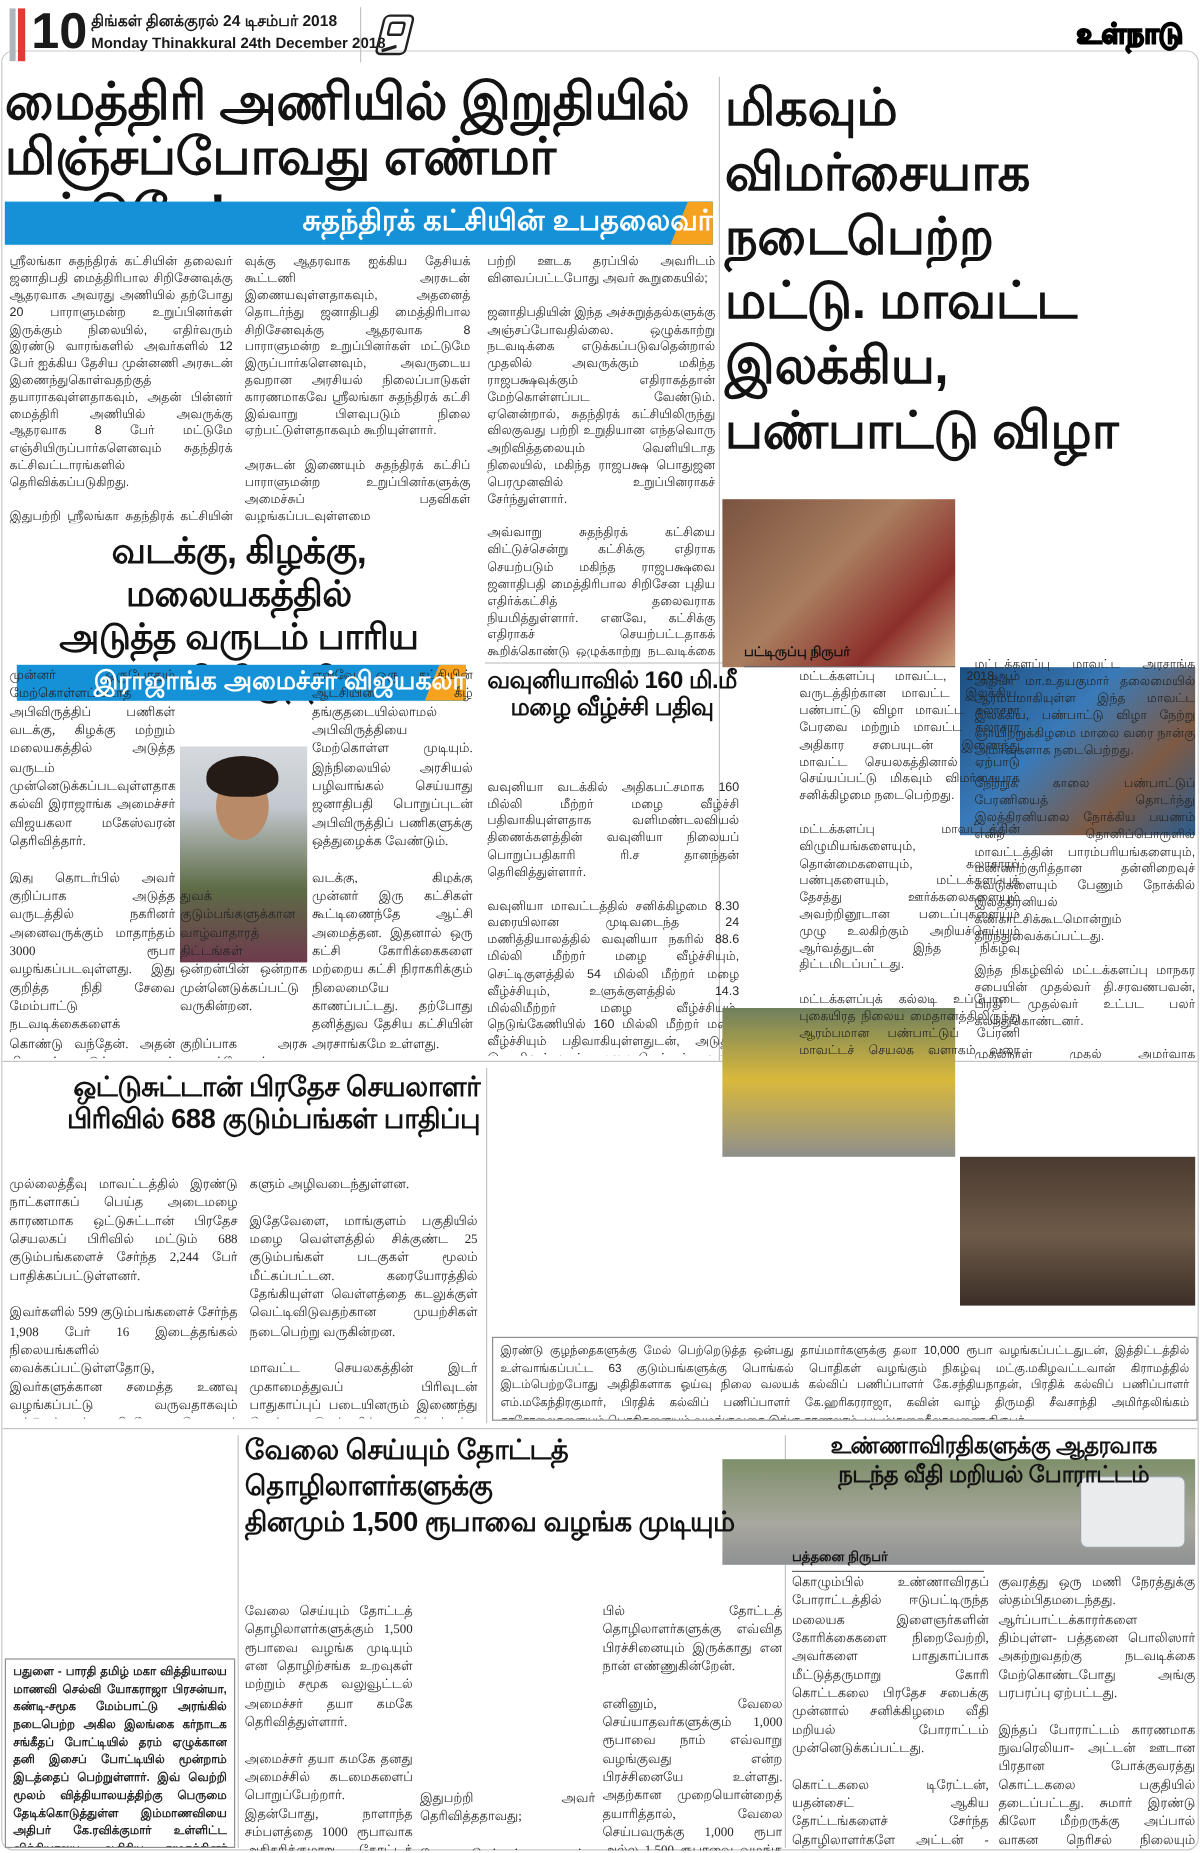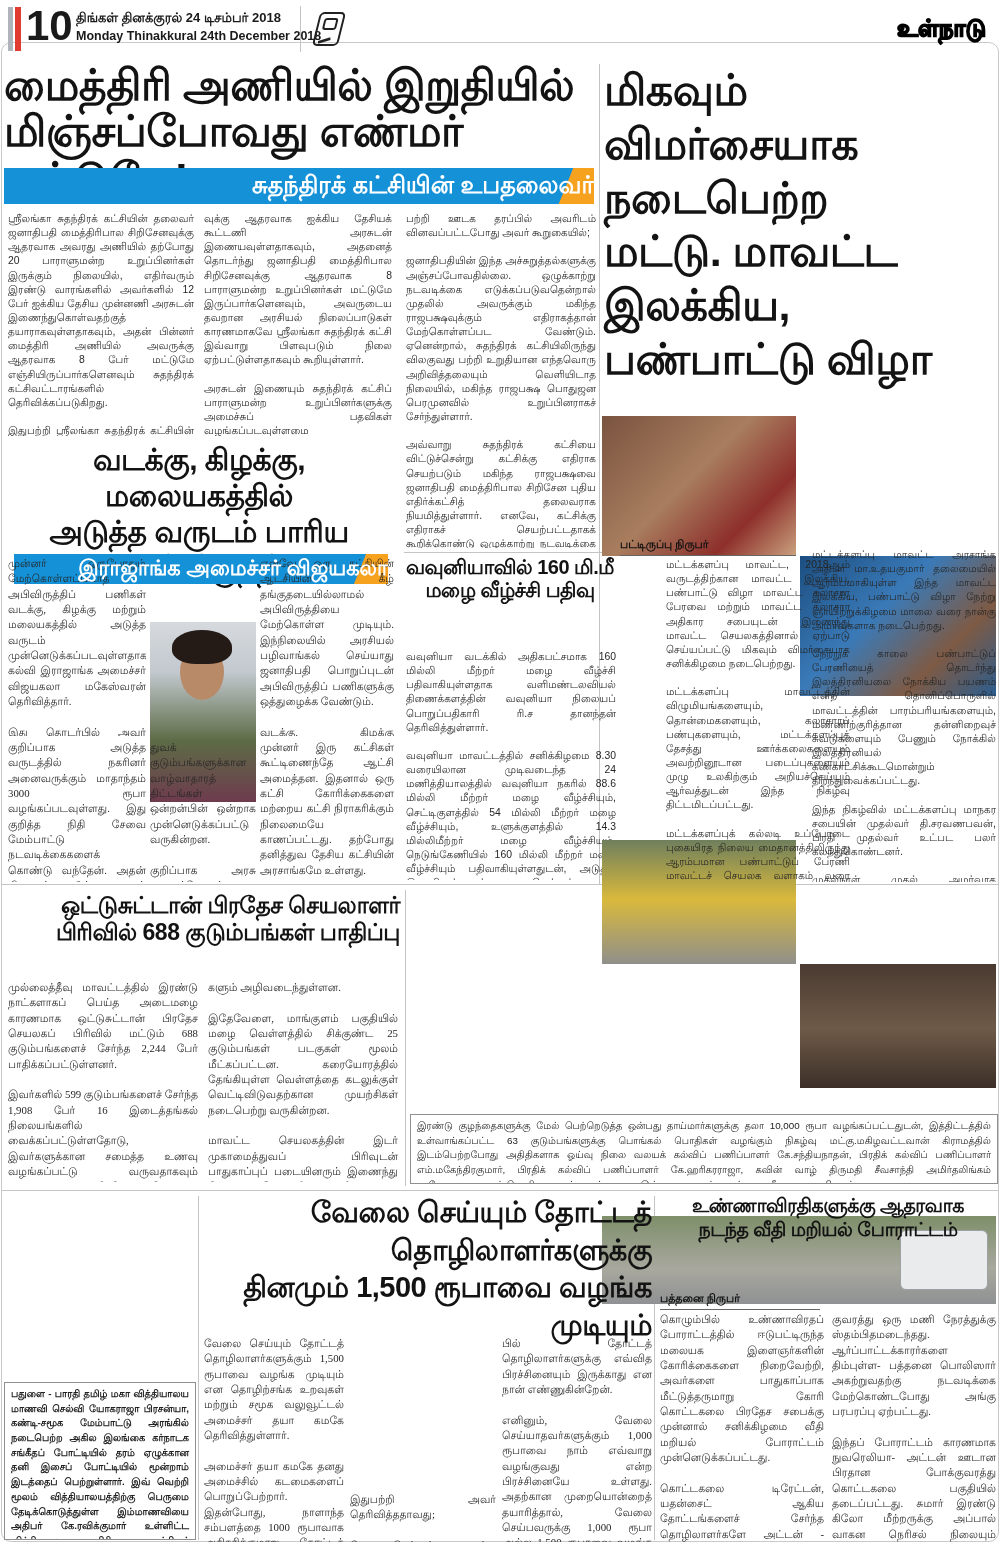--- a/index.html
+++ b/index.html
@@ -138,21 +138,21 @@
 <div class="abs bodytxt seriftxt" style="left:208px;top:980px;width:190px;height:202px;">களும் அழிவடைந்துள்ளன.
 
 இதேவேளை, மாங்குளம் பகுதியில் மழை வெள்ளத்தில் சிக்குண்ட 25 குடும்பங்கள் படகுகள் மூலம் மீட்கப்பட்டன. கரையோரத்தில் தேங்கியுள்ள வெள்ளத்தை கடலுக்குள் வெட்டிவிடுவதற்கான முயற்சிகள் நடைபெற்று வருகின்றன.
 
 மாவட்ட செயலகத்தின் இடர் முகாமைத்துவப் பிரிவுடன் பாதுகாப்புப் படையினரும் இணைந்து வெள்ள இடர்களில் பாதிக்கப்பட்ட மக்களை பாதுகாப்பான இடங்களுக்கு நகர்த்தும் பணிகளில் உதவி வருகிறார்கள் எனவும் அரச அதிபர் குறிப்பிட்டார்.</div>
 
 <div class="abs caption-box" style="left:410px;top:1114px;width:574px;height:60px;">இரண்டு குழந்தைகளுக்கு மேல் பெற்றெடுத்த ஒன்பது தாய்மார்களுக்கு தலா 10,000 ரூபா வழங்கப்பட்டதுடன், இத்திட்டத்தில் உள்வாங்கப்பட்ட 63 குடும்பங்களுக்கு பொங்கல் பொதிகள் வழங்கும் நிகழ்வு மட்கு.மகிழவட்டவான் கிராமத்தில் இடம்பெற்றபோது அதிதிகளாக ஓய்வு நிலை வலயக் கல்விப் பணிப்பாளர் கே.சந்தியநாதன், பிரதிக் கல்விப் பணிப்பாளர் எம்.மகேந்திரகுமார், பிரதிக் கல்விப் பணிப்பாளர் கே.ஹரிகரராஜா, கவின் வாழ் திருமதி சீவசாந்தி அமிர்தலிங்கம் காசோலைகளையும் பொதிகளையும் வழங்குவதை இங்கு காணலாம்.    படம்:துறைநீலாவணை நிருபர்</div>
 
 <div class="abs caption-box" style="left:4px;top:1382px;width:178px;height:148px;font-weight:bold;">பதுளை - பாரதி தமிழ் மகா வித்தியாலய மாணவி செல்வி யோகராஜா பிரசன்யா, கண்டி-சமூக மேம்பாட்டு அரங்கில் நடைபெற்ற அகில இலங்கை கர்நாடக சங்கீதப் போட்டியில் தரம் ஏழுக்கான தனி இசைப் போட்டியில் மூன்றாம் இடத்தைப் பெற்றுள்ளார். இவ் வெற்றி மூலம் வித்தியாலயத்திற்கு பெருமை தேடிக்கொடுத்துள்ள இம்மாணவியை அதிபர் கே.ரவிக்குமார் உள்ளிட்ட வித்தியாலய ஆசிரிய சமூகத்தினர் பெரும் பாராட்டுகளை தெரிவித்துள்ளனர்.   படம்:பதுளை நிருபர்</div>
 
-<div class="abs headline" style="left:204px;top:1194px;width:448px;font-size:29px;line-height:1.3;text-align:right;">வேலை செய்யும் தோட்டத் தொழிலாளர்களுக்கு
+<div class="abs headline" style="left:204px;top:1194px;width:448px;font-size:23px;line-height:1.3;text-align:left;">வேலை செய்யும் தோட்டத் தொழிலாளர்களுக்கு
 தினமும் 1,500 ரூபாவை வழங்க முடியும்</div>
 
 <div class="abs bodytxt seriftxt" style="left:204px;top:1336px;width:140px;height:206px;">வேலை செய்யும் தோட்டத் தொழிலாளர்களுக்கும் 1,500 ரூபாவை வழங்க முடியும் என தொழிற்சங்க உறவுகள் மற்றும் சமூக வலுவூட்டல் அமைச்சர் தயா கமகே தெரிவித்துள்ளார்.
 
 அமைச்சர் தயா கமகே தனது அமைச்சில் கடமைகளைப் பொறுப்பேற்றார். இதன்போது, நாளாந்த சம்பளத்தை 1000 ரூபாவாக அதிகரிக்குமாறு தோட்டத் தொழிலாளர்கள் முன்வைத்துள்ள கோரிக்கை தொடர்பில் அவர் கருத்து தெரிவித்தார்.</div>
 
 <div class="abs bodytxt seriftxt" style="left:350px;top:1492px;width:146px;height:50px;">இதுபற்றி அவர் தெரிவித்ததாவது;
 
 வேலை செய்யும் ஒருவருக்கு நாளொன்றுக்கு 1,000 ரூபா வழங்குவது தொடர்</div>
 <div class="abs bodytxt seriftxt" style="left:502px;top:1336px;width:150px;height:206px;">பில் தோட்டத் தொழிலாளர்களுக்கு எவ்வித பிரச்சினையும் இருக்காது என நான் எண்ணுகின்றேன்.

